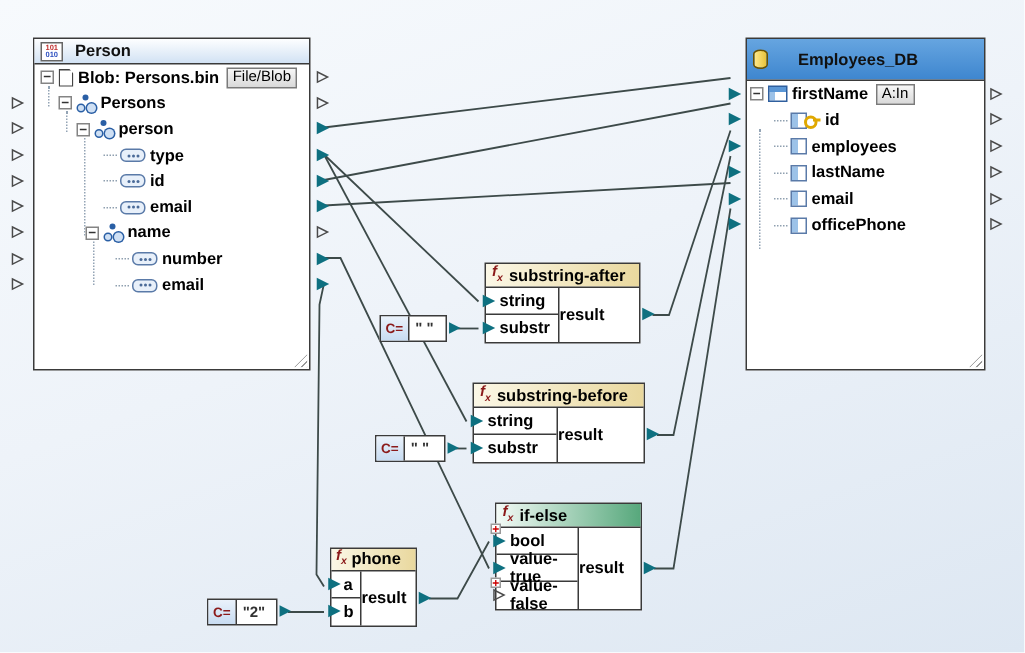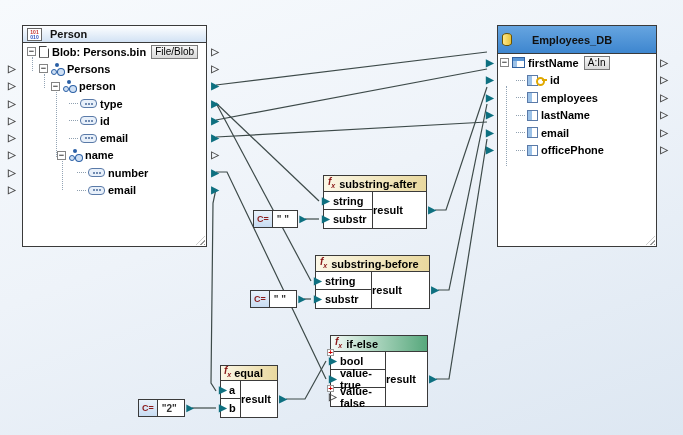--- a/index.html
+++ b/index.html
@@ -347,21 +347,21 @@
       <div class="fn-out" style="flex:1;">
         <span>result</span>
         <span class="tri filled">▶</span>
       </div>
     </div>
   </div>
 
   <div class="fn" style="left:220px; top:365px; width:58px; height:53px;">
     <div class="fn-head" style="gap:3px; padding:0 3px;">
       <span class="fx-ic">f<sub>x</sub></span>
-      <span>equal</span>
+      <span>phone</span>
     </div>
     <div class="fn-body">
       <div class="fn-ins" style="flex:0 0 20px;">
         <div class="fn-row" style="padding-left:8px;">
           <span class="tri filled">▶</span>
           <span>a</span>
         </div>
         <div class="fn-row" style="padding-left:8px;">
           <span class="tri filled">▶</span>
           <span>b</span>

